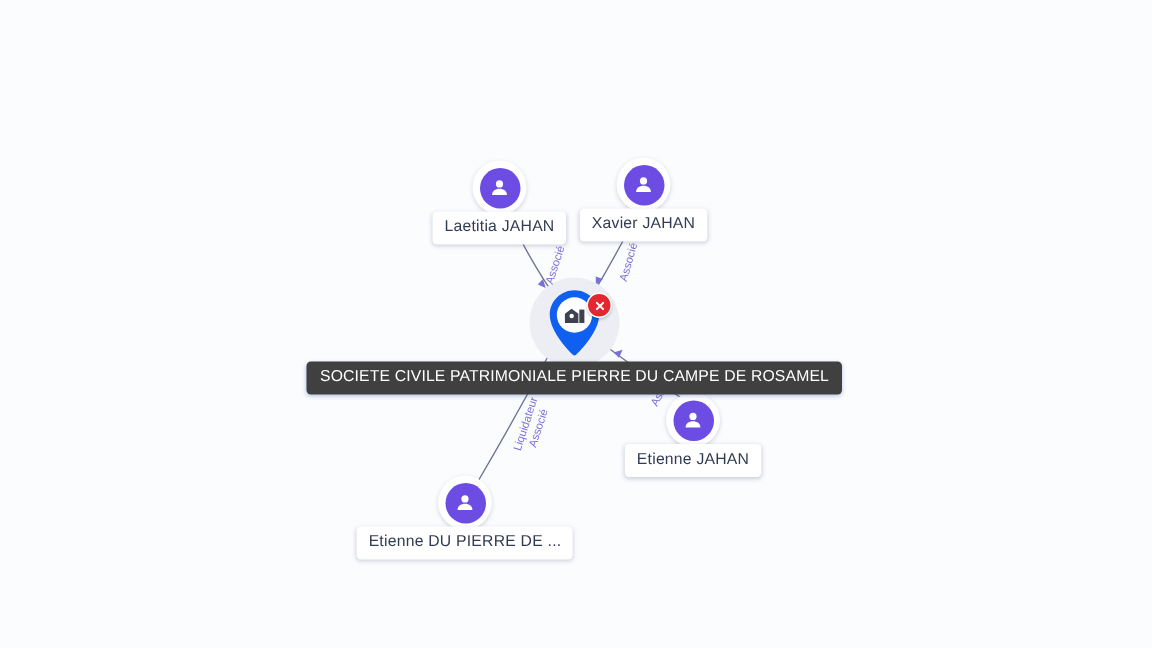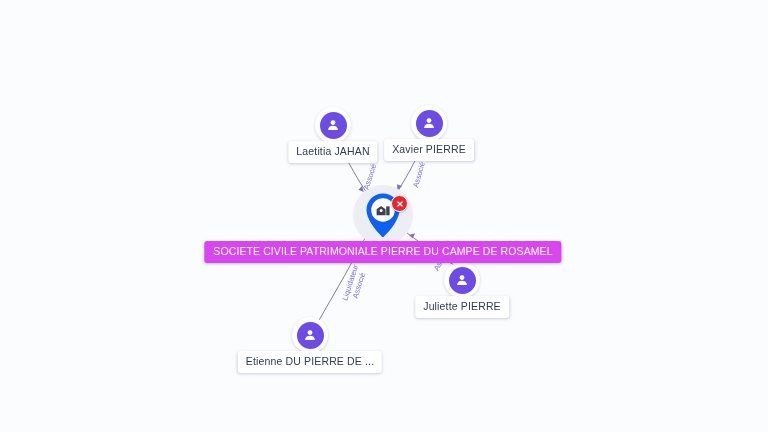--- a/index.html
+++ b/index.html
@@ -113,21 +113,21 @@
     justify-content: center;
     box-shadow: 0 1px 2px rgba(0,0,0,0.2);
   }
   .company-badge svg { display: block; }
 
   .company-label {
     position: absolute;
     top: 26px;
     left: 50%;
     transform: translateX(-50%);
-    background: #d946ef;
+    background: #404040;
     color: #ffffff;
     font-size: 10.5px;
     line-height: 1;
     letter-spacing: 0.1px;
     white-space: nowrap;
     padding: 5px 9px 6px 9px;
     border-radius: 3px;
     box-shadow: 0 1px 3px rgba(20,60,160,0.3);
     z-index: 6;
   }
@@ -189,33 +189,33 @@
 
   <div class="person-node" style="left:429px; top:123px;">
     <div class="avatar-ring">
       <div class="avatar-circle">
         <svg width="16" height="16" viewBox="0 0 24 24" fill="#ffffff">
           <circle cx="12" cy="8.4" r="3.6"></circle>
           <path d="M4.6 19.6c0-4.1 3.3-6.3 7.4-6.3s7.4 2.2 7.4 6.3z"></path>
         </svg>
       </div>
     </div>
-    <div class="person-label">Xavier PIERRE</div>
+    <div class="person-label">Xavier JAHAN</div>
   </div>
 
   <div class="person-node" style="left:462px; top:280px;">
     <div class="avatar-ring">
       <div class="avatar-circle">
         <svg width="16" height="16" viewBox="0 0 24 24" fill="#ffffff">
           <circle cx="12" cy="8.4" r="3.6"></circle>
           <path d="M4.6 19.6c0-4.1 3.3-6.3 7.4-6.3s7.4 2.2 7.4 6.3z"></path>
         </svg>
       </div>
     </div>
-    <div class="person-label">Juliette PIERRE</div>
+    <div class="person-label">Etienne JAHAN</div>
   </div>
 
   <div class="person-node" style="left:310px; top:335px;">
     <div class="avatar-ring">
       <div class="avatar-circle">
         <svg width="16" height="16" viewBox="0 0 24 24" fill="#ffffff">
           <circle cx="12" cy="8.4" r="3.6"></circle>
           <path d="M4.6 19.6c0-4.1 3.3-6.3 7.4-6.3s7.4 2.2 7.4 6.3z"></path>
         </svg>
       </div>

